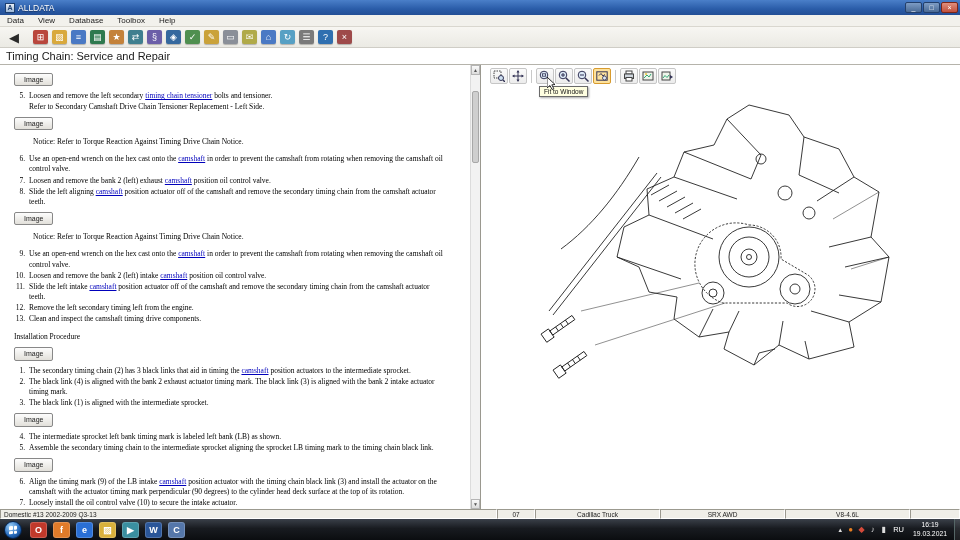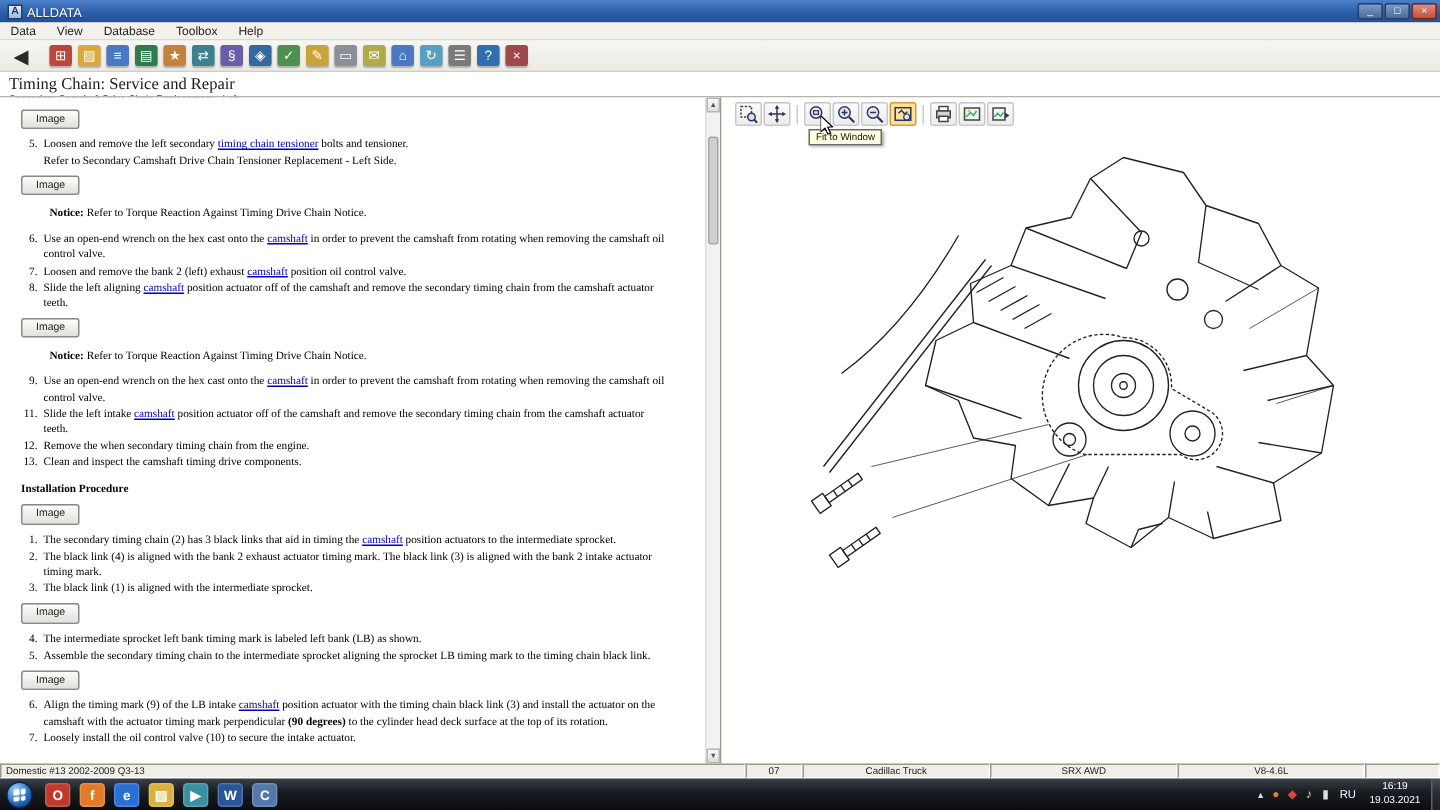--- a/index.html
+++ b/index.html
@@ -25,38 +25,38 @@
   .toolbar { height:21px; background:linear-gradient(#f7f6f2,#ebeae4); border-bottom:1px solid #cfcdc6;
     display:flex; align-items:center; padding-left:3px; }
   .back-btn { width:22px; height:17px; display:flex; align-items:center; justify-content:center;
     font-size:13px; color:#2a2a2a; margin-right:6px; }
   .tb-icons { display:flex; align-items:center; }
   .tb-icon { width:15px; height:14px; margin:0 2px; border-radius:2px; color:#fff; font-size:9px;
     display:flex; align-items:center; justify-content:center; box-shadow:0 1px 1px rgba(0,0,0,.25); }
 
   
   .page-header { padding:2px 0 1px 6px; background:#fff; }
-  .page-title { font-family:Liberation Serif, serif; font-size:11px; color:#1a1a1a; }
+  .page-title { font-family:Liberation Sans, sans-serif; font-size:11px; color:#1a1a1a; }
   .page-subtitle { font-size:6.5px; color:#333; margin-top:1px; }
 
   
   .content { position:absolute; top:64px; left:0; right:0; bottom:31px; display:flex; border-top:1px solid #b5b3ab; }
   .left-pane { width:481px; position:relative; border-right:1px solid #9a988f; background:#fff; }
   .doc { position:absolute; top:0; left:0; right:10px; bottom:0; overflow:hidden;
     padding:3px 10px 0 12px; font-family:"Liberation Serif",serif; font-size:7.5px; line-height:1.35; color:#000; }
   .img-wrap { margin:5px 0 5px 2px; }
   .img-btn { display:inline-block; padding:1px 9px; font-family:"Liberation Sans",sans-serif; font-size:7px;
     color:#222; background:linear-gradient(#fdfdfd,#e2e0da); border:1px solid #888; border-radius:2px; }
   .step { display:flex; margin:1px 0; }
   .step-num { width:17px; text-align:right; padding-right:4px; flex:none; }
   .step-text { flex:1; padding-right:14px; }
   .notice { margin:7px 0 7px 21px; padding-right:14px; }
-  .heading { font-weight:bold; margin:8px 0 3px 2px; font-size:7.5px; }
+  .heading { font-weight:normal; margin:8px 0 3px 2px; font-size:7.5px; }
   .link { color:#0000bb; text-decoration:underline; }
-  .bold { font-weight:bold; }
+  .bold { font-weight:normal; }
 
   
   .scrollbar { position:absolute; top:0; right:0; bottom:0; width:10px; background:#f2f2f2; border-left:1px solid #dcdcdc; }
   .sb-btn { height:10px; background:linear-gradient(#fafafa,#dcdcdc); border:1px solid #b5b5b5; font-size:5px;
     color:#555; text-align:center; line-height:8px; }
   .sb-btn.down { position:absolute; bottom:0; left:0; right:0; }
   .sb-thumb { position:absolute; top:26px; height:72px; left:1px; right:1px; background:#cfcfcf;
     border:1px solid #a8a8a8; border-radius:2px; }
 
   
@@ -169,26 +169,30 @@
           <span class="step-num">8.</span>
           <span class="step-text"><span>Slide the left aligning </span><span class="link">camshaft</span><span> position actuator off of the camshaft and remove the secondary timing chain from the camshaft actuator teeth.</span></span>
         </div>
         <div class="img-wrap"><span class="img-btn">Image</span></div>
         <div class="notice"><span class="bold">Notice: </span>Refer to Torque Reaction Against Timing Drive Chain Notice.</div>
         <div class="step">
           <span class="step-num">9.</span>
           <span class="step-text"><span>Use an open-end wrench on the hex cast onto the </span><span class="link">camshaft</span><span> in order to prevent the camshaft from rotating when removing the camshaft oil control valve.</span></span>
         </div>
         <div class="step">
+          <span class="step-num">10.</span>
+          <span class="step-text"><span>Loosen and remove the bank 2 (left) intake </span><span class="link">camshaft</span><span> position oil control valve.</span></span>
+        </div>
+        <div class="step">
           <span class="step-num">11.</span>
           <span class="step-text"><span>Slide the left intake </span><span class="link">camshaft</span><span> position actuator off of the camshaft and remove the secondary timing chain from the camshaft actuator teeth.</span></span>
         </div>
         <div class="step">
           <span class="step-num">12.</span>
-          <span class="step-text"><span>Remove the when secondary timing chain from the engine.</span></span>
+          <span class="step-text"><span>Remove the left secondary timing left from the engine.</span></span>
         </div>
         <div class="step">
           <span class="step-num">13.</span>
           <span class="step-text"><span>Clean and inspect the camshaft timing drive components.</span></span>
         </div>
         <div class="heading">Installation Procedure</div>
         <div class="img-wrap"><span class="img-btn">Image</span></div>
         <div class="step">
           <span class="step-num">1.</span>
           <span class="step-text"><span>The secondary timing chain (2) has 3 black links that aid in timing the </span><span class="link">camshaft</span><span> position actuators to the intermediate sprocket.</span></span>

